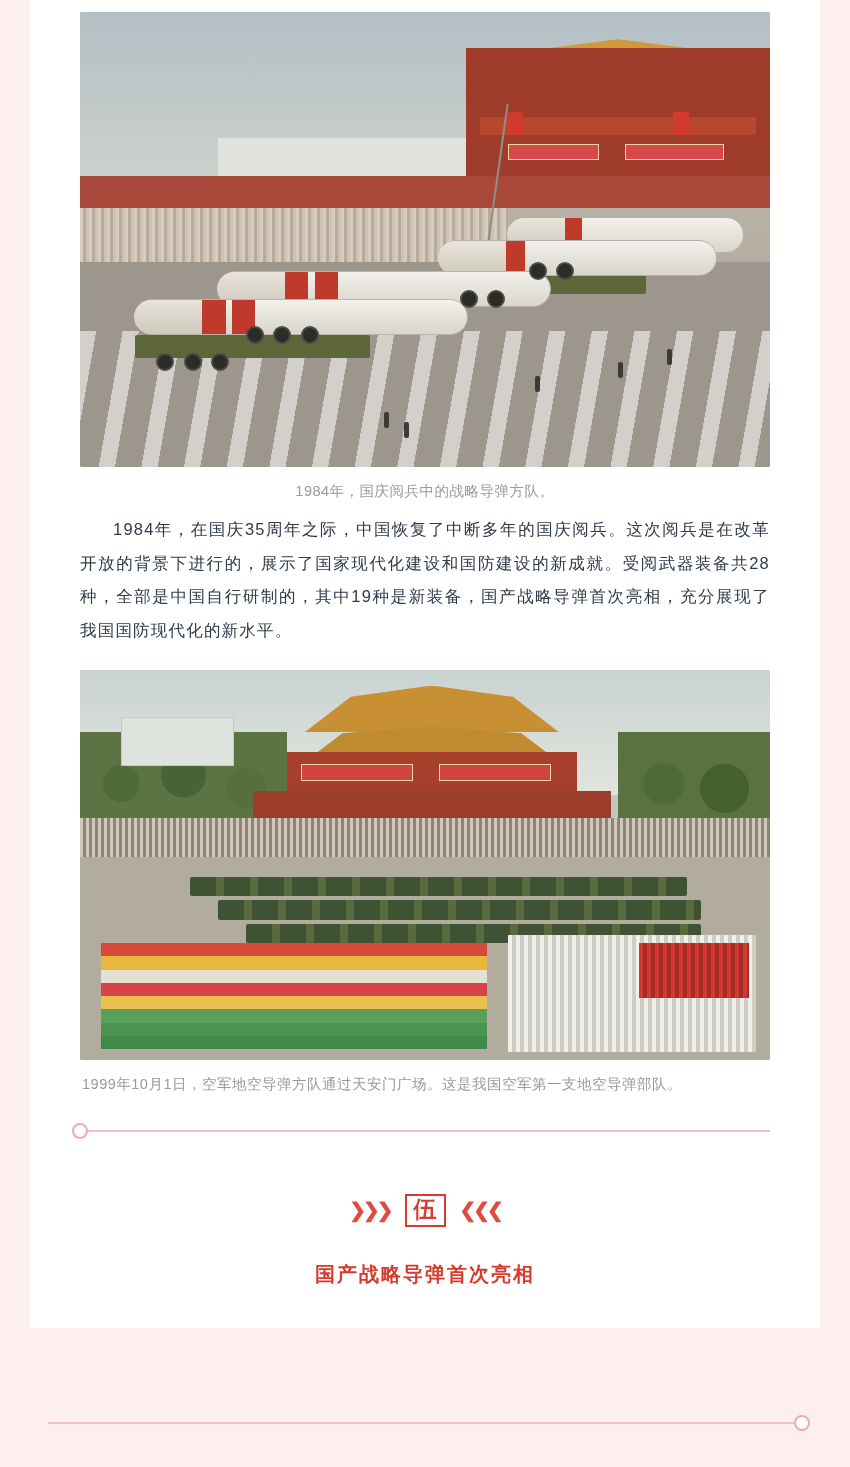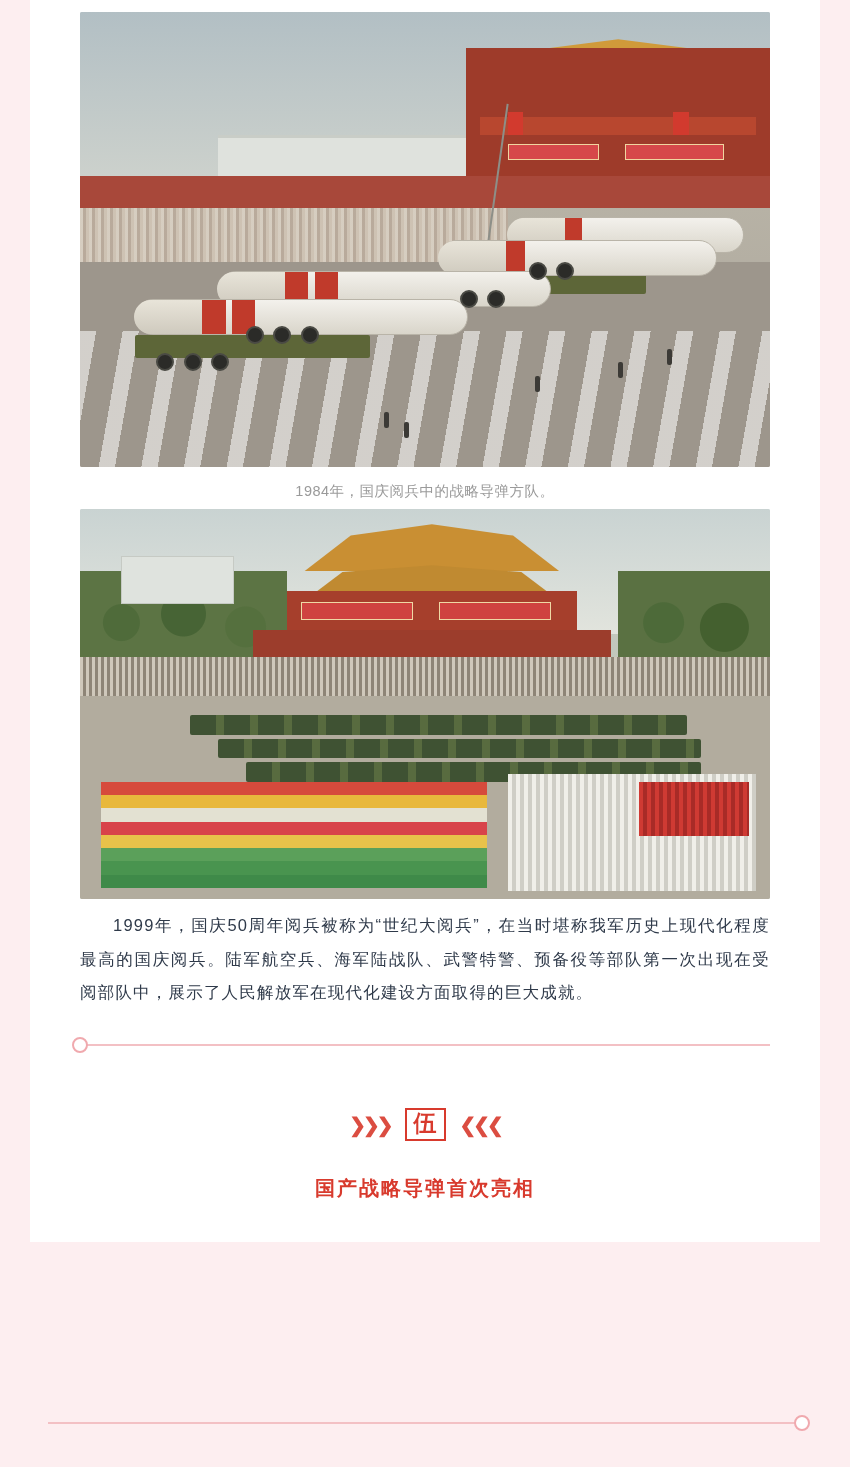--- a/index.html
+++ b/index.html
@@ -379,20 +379,21 @@
 
           <div class="person" style="left:44%; top:88%"></div>
           <div class="person" style="left:47%; top:90%"></div>
           <div class="person" style="left:66%; top:80%"></div>
           <div class="person" style="left:78%; top:77%"></div>
           <div class="person" style="left:85%; top:74%"></div>
         </div>
         <div class="caption">1984年，国庆阅兵中的战略导弹方队。</div>
       </div>
 
+      <p class="body">1984年，在国庆35周年之际，中国恢复了中断多年的国庆阅兵。这次阅兵是在改革开放的背景下进行的，展示了国家现代化建设和国防建设的新成就。受阅武器装备共28种，全部是中国自行研制的，其中19种是新装备，国产战略导弹首次亮相，充分展现了我国国防现代化的新水平。</p>
 
       <div class="figure">
         <div class="photo p2">
           <div class="sky"></div>
           <div class="trees-l"></div>
           <div class="trees-r"></div>
           <div class="bld"></div>
           <div class="gate-roof"></div>
           <div class="gate-roof2"></div>
           <div class="gate-body"></div>
@@ -408,23 +409,23 @@
           <div class="colorband cb2"></div>
           <div class="colorband cb3"></div>
           <div class="colorband cb4"></div>
           <div class="colorband cb5"></div>
           <div class="colorband cb6"></div>
           <div class="colorband cb7"></div>
           <div class="colorband cb8"></div>
           <div class="whitecrowd"></div>
           <div class="redblock"></div>
         </div>
+        <div class="caption left">1999年10月1日，空军地空导弹方队通过天安门广场。这是我国空军第一支地空导弹部队。</div>
       </div>
 
-      <p class="body">1999年，国庆50周年阅兵被称为“世纪大阅兵”，在当时堪称我军历史上现代化程度最高的国庆阅兵。陆军航空兵、海军陆战队、武警特警、预备役等部队第一次出现在受阅部队中，展示了人民解放军在现代化建设方面取得的巨大成就。</p>
 
       <div class="divider">
         <div class="dot left"></div>
       </div>
 
       <div class="section-mark">
         <div class="row">
           <span class="chev">❯❯❯</span>
           <span class="num-box">伍</span>
           <span class="chev">❮❮❮</span>

